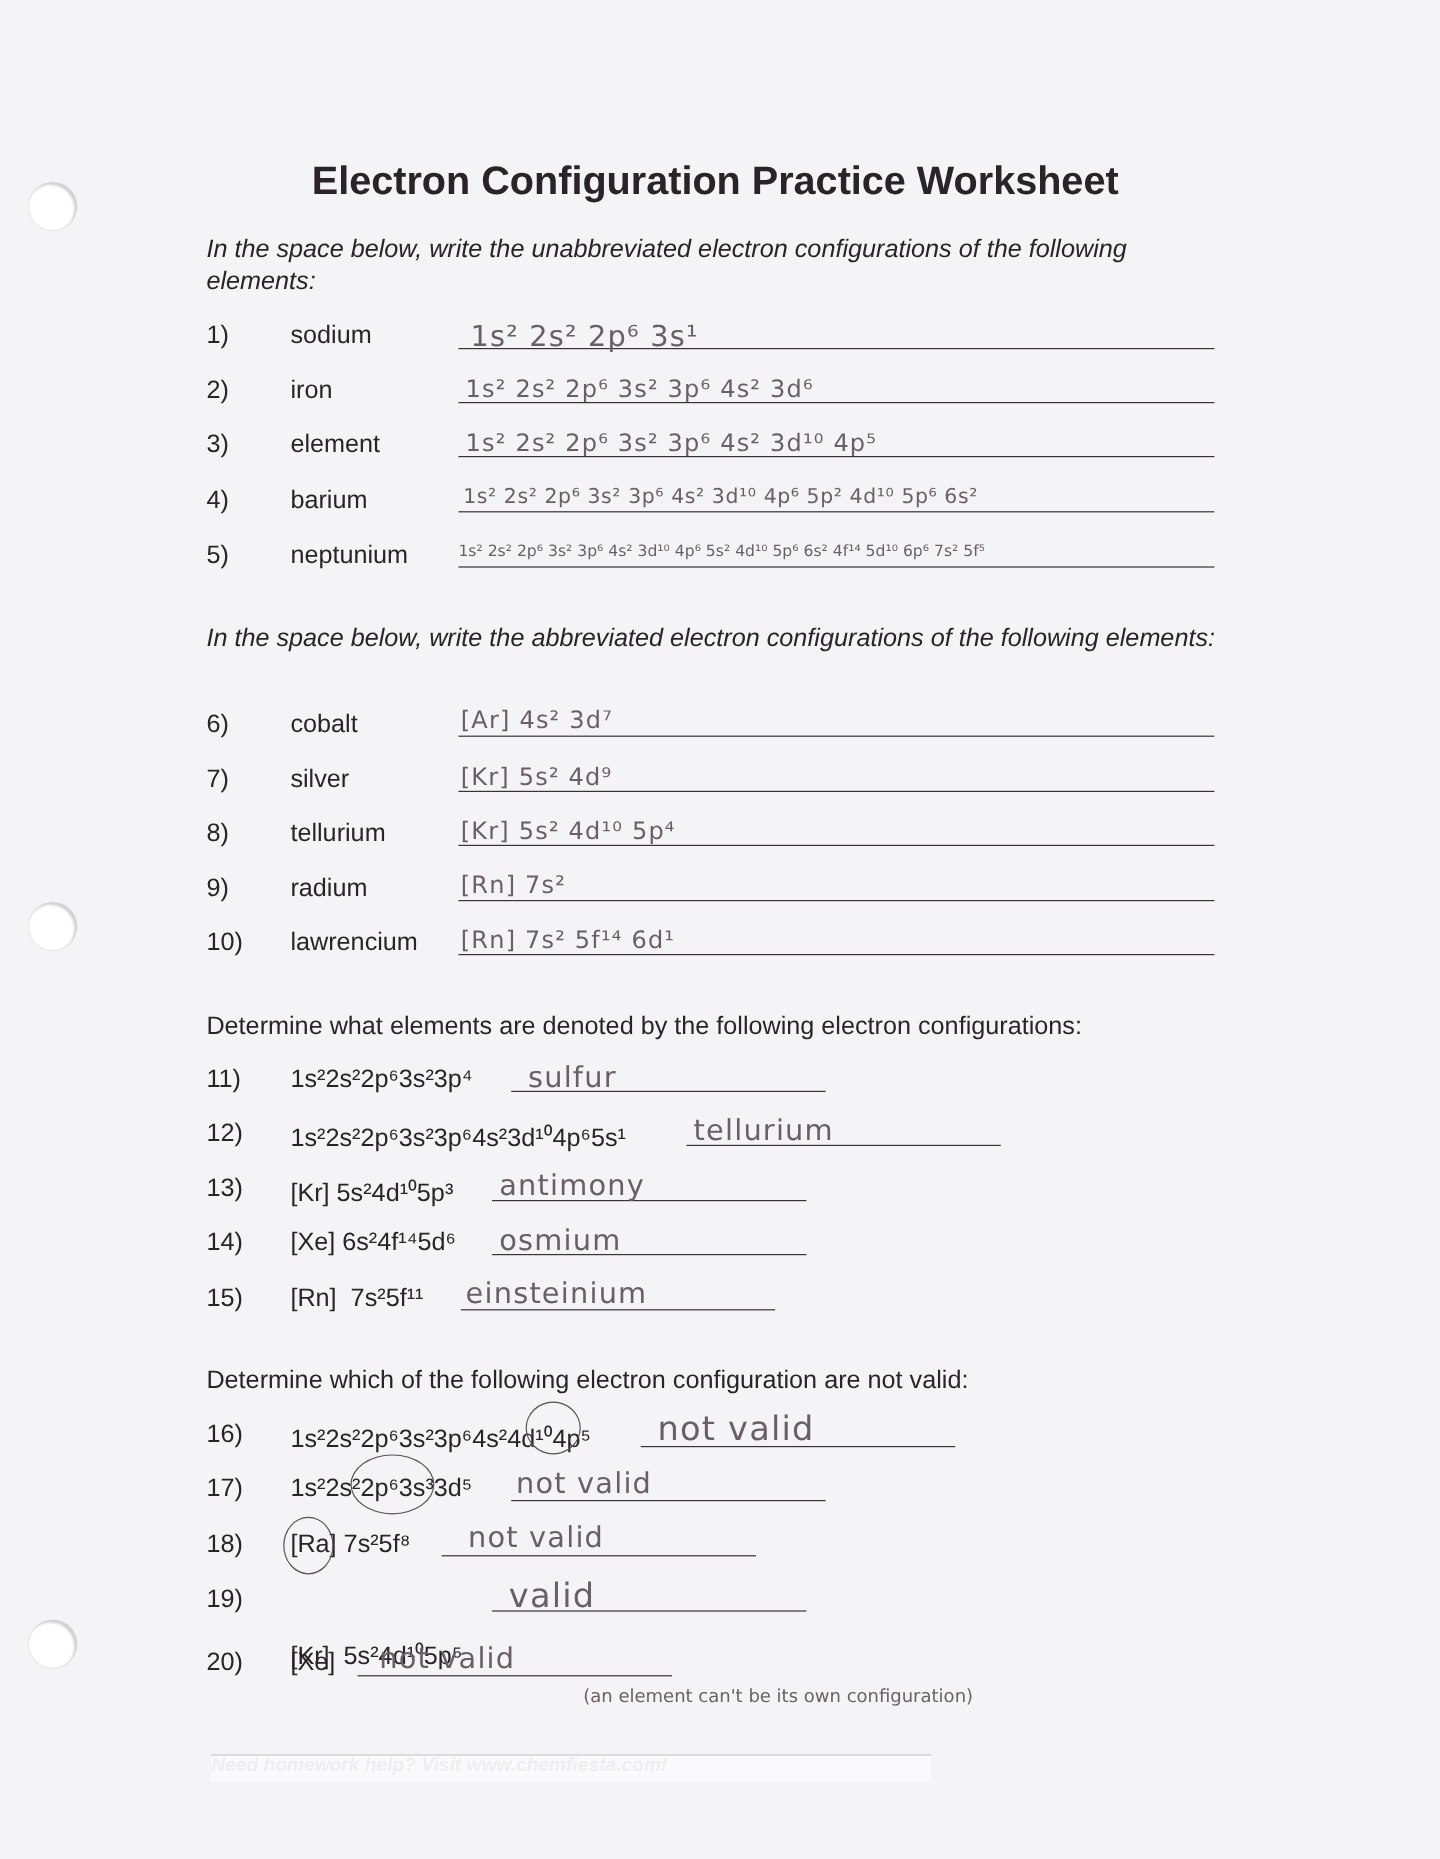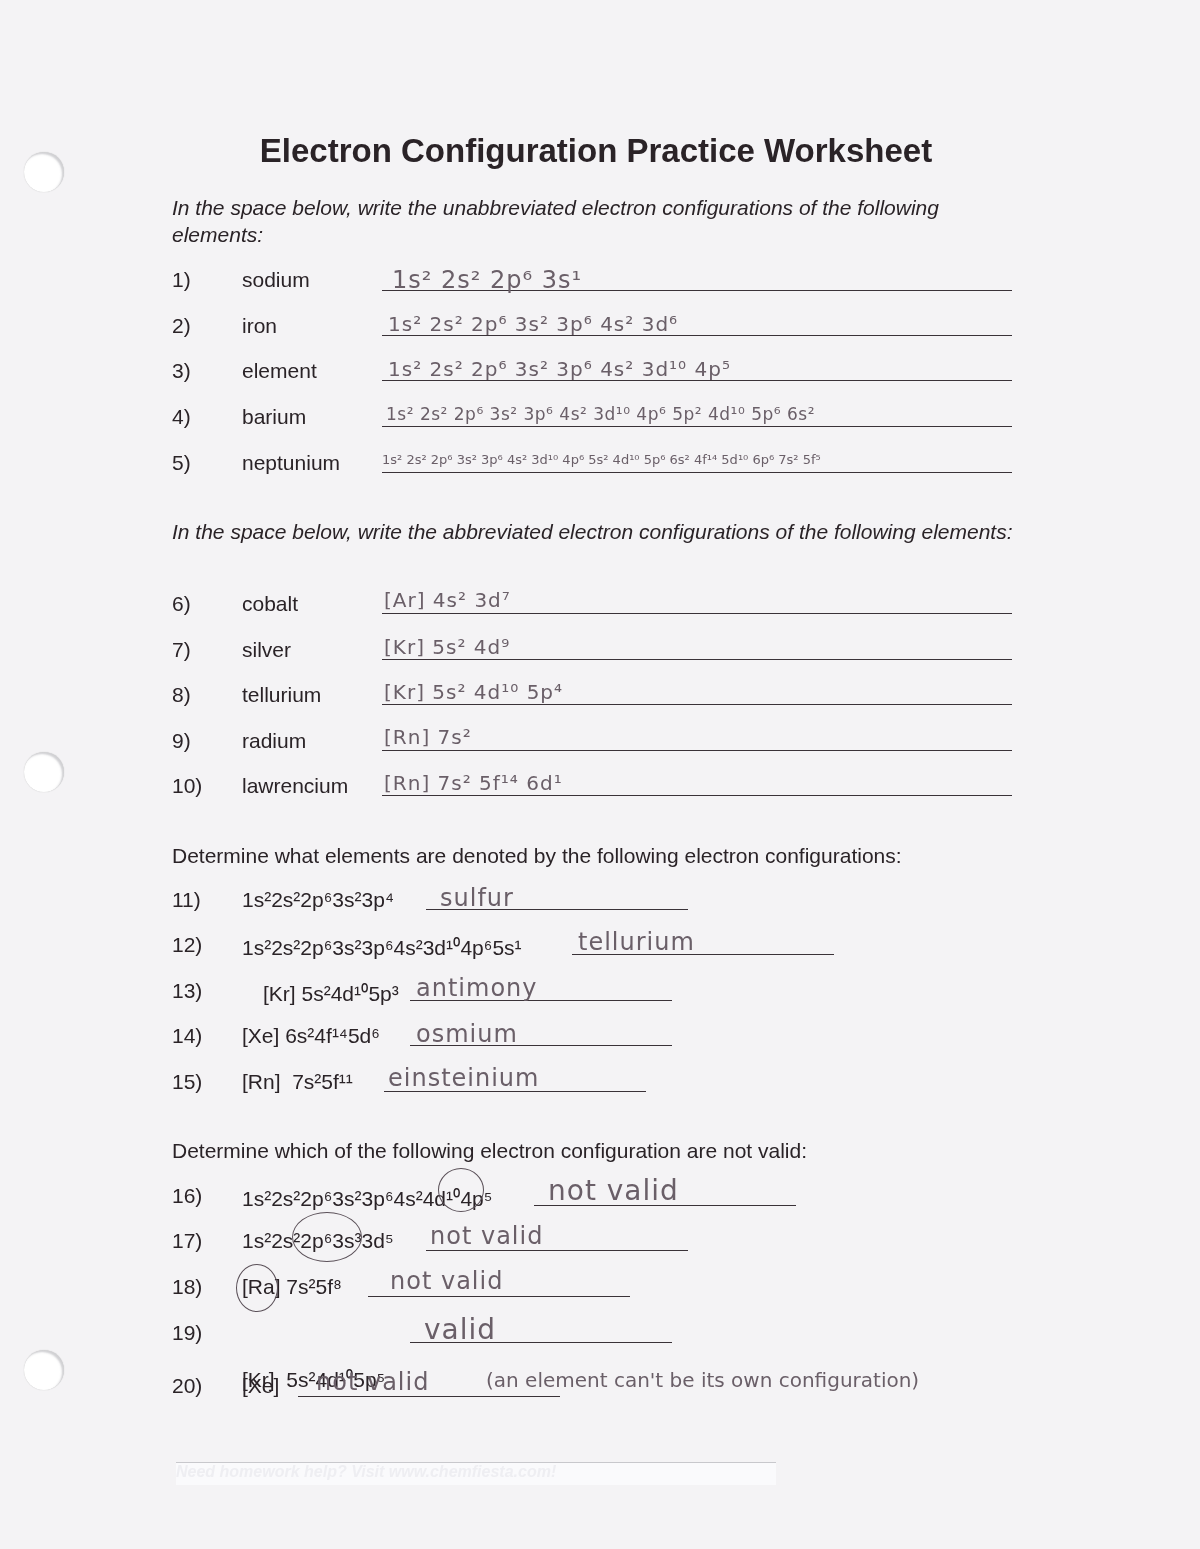--- a/index.html
+++ b/index.html
@@ -140,21 +140,21 @@
 
 <div class="row" style="top:933px;">
   <span class="num">12)</span>
   <span class="cfg" style="left:70px;">1s²2s²2p⁶3s²3p⁶4s²3d¹⁰4p⁶5s¹</span>
 </div>
 <div class="line" style="left:572px;top:954px;width:262px;"></div>
 <div class="hand big" style="left:578px;top:928px;">tellurium</div>
 
 <div class="row" style="top:979px;">
   <span class="num">13)</span>
-  <span class="cfg" style="left:70px;margin-left:21px;">[Kr] 5s²4d¹⁰5p³</span>
+  <span class="cfg" style="left:70px;">[Kr] 5s²4d¹⁰5p³</span>
 </div>
 <div class="line" style="left:410px;top:1000px;width:262px;"></div>
 <div class="hand big" style="left:416px;top:974px;">antimony</div>
 
 <div class="row" style="top:1024px;">
   <span class="num">14)</span>
   <span class="cfg" style="left:70px;">[Xe] 6s²4f¹⁴5d⁶</span>
 </div>
 <div class="line" style="left:410px;top:1045px;width:262px;"></div>
 <div class="hand big" style="left:416px;top:1020px;">osmium</div>
@@ -198,15 +198,15 @@
 </div>
 <div class="line" style="left:410px;top:1342px;width:262px;"></div>
 <div class="hand big" style="left:424px;top:1313px;font-size:28px;">valid</div>
 
 <div class="row" style="top:1374px;">
   <span class="num">20)</span>
   <span class="cfg" style="left:70px;">[Xe]</span>
 </div>
 <div class="line" style="left:298px;top:1396px;width:262px;"></div>
 <div class="hand big" style="left:316px;top:1368px;">not valid</div>
-<div class="hand med" style="left:486px;top:1368px;font-size:20px;letter-spacing:0;">(an element can't be its own configuration)</div>
+<div class="hand med" style="left:486px;top:1404px;font-size:15px;letter-spacing:0;">(an element can't be its own configuration)</div>
 
 <div class="footer">Need homework help? Visit www.chemfiesta.com!</div>
 
 </body></html>

